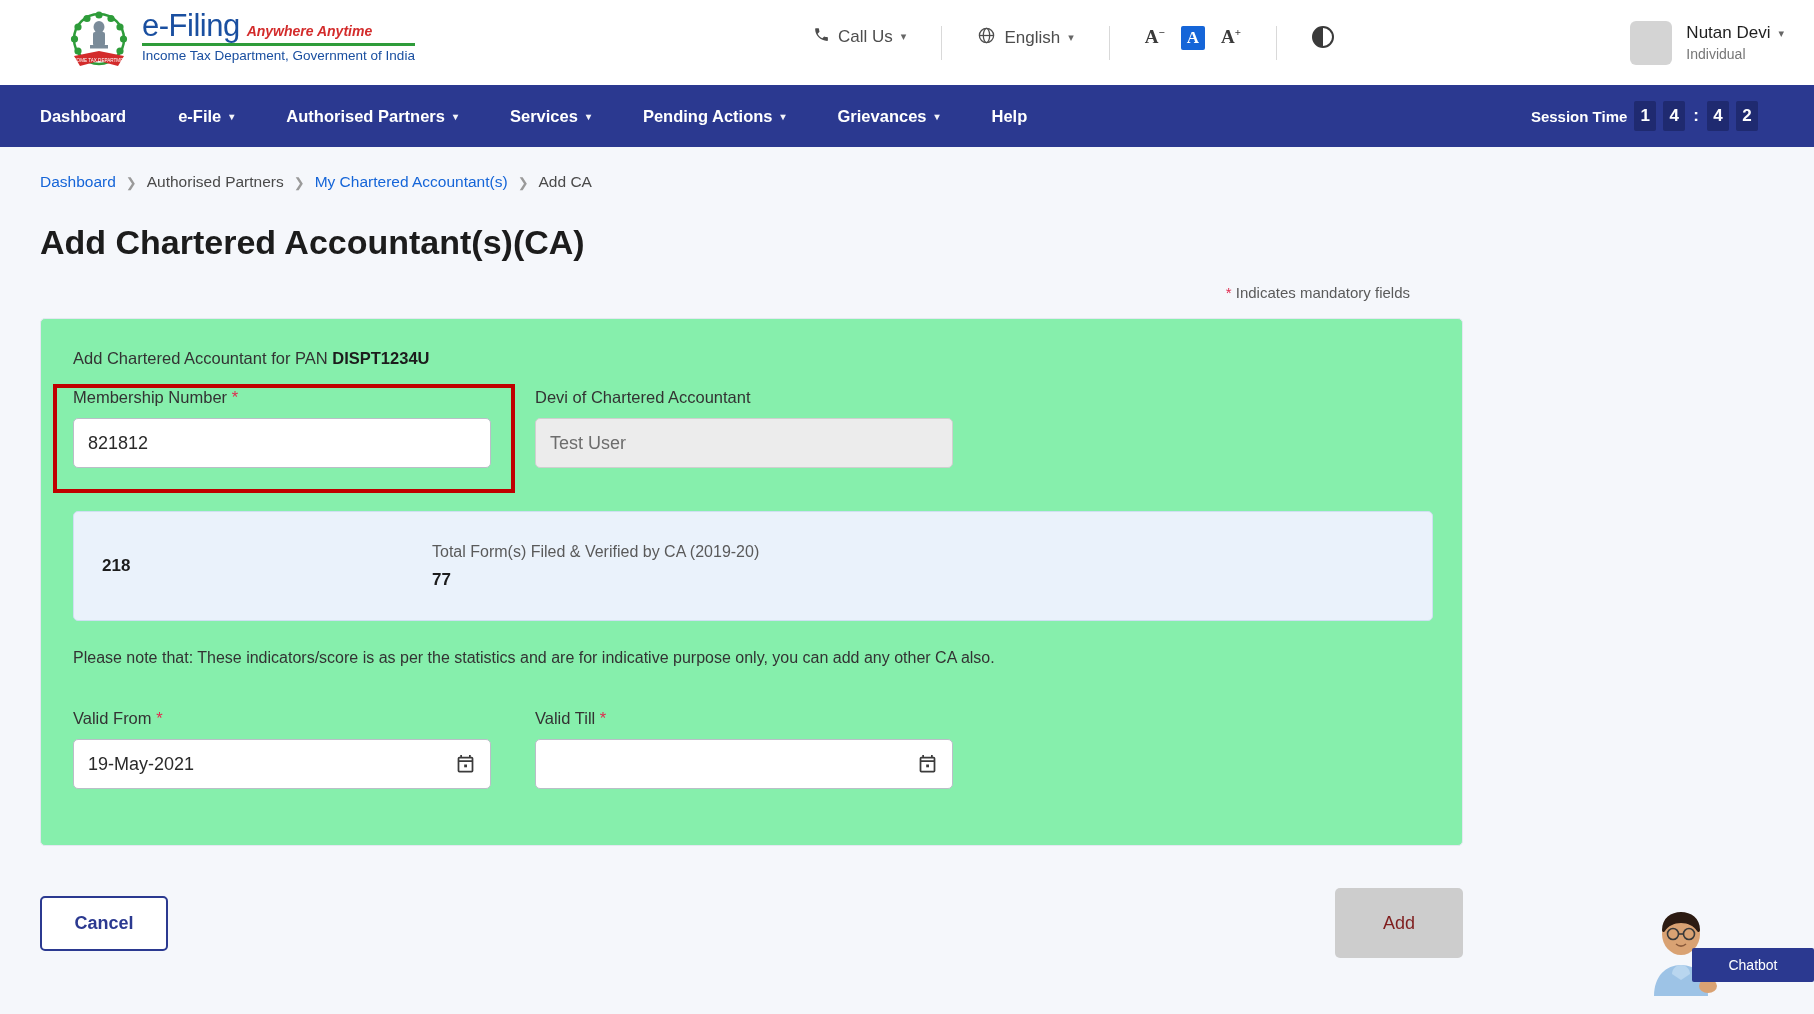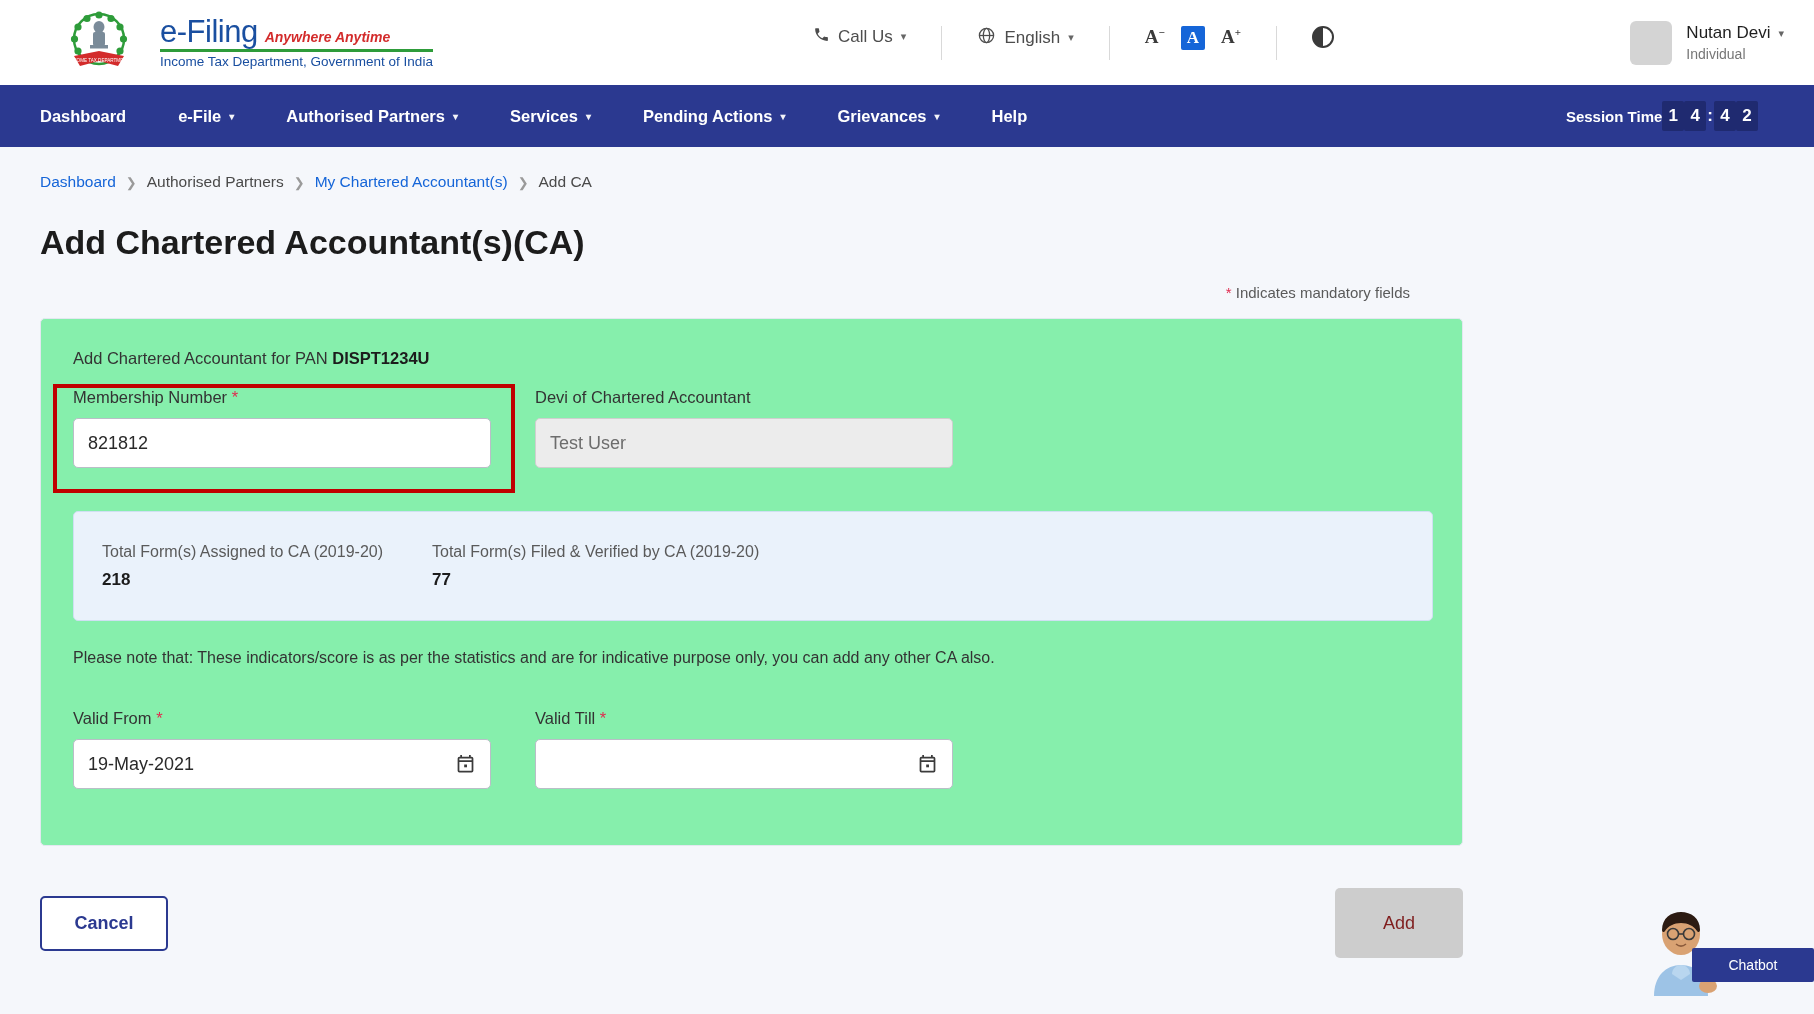--- a/index.html
+++ b/index.html
@@ -15,21 +15,21 @@
 
   
   .topbar {
     height: 85px;
     background: #ffffff;
     display: flex;
     align-items: center;
     padding: 0 28px;
     position: relative;
   }
-  .brand { display: flex; align-items: center; gap: 28px; margin-left: 38px; }
+  .brand { display: flex; align-items: flex-start; gap: 10px; margin-left: 38px; }
   .emblem {
     width: 66px; height: 66px;
     position: relative;
     flex: none;
   }
   .brand-text { line-height: 1; }
   .brand-line1 { display: flex; align-items: baseline; gap: 7px; }
   .efiling {
     font-size: 31px; color: #1a4fa0; font-weight: 400;
     letter-spacing: -0.5px;
@@ -90,21 +90,21 @@
     position: relative;
   }
   .nav-item {
     color: #ffffff; font-size: 16.5px; font-weight: bold;
     padding: 0 26px; display: flex; align-items: center; gap: 8px;
     cursor: pointer; white-space: nowrap;
   }
   .nav-item:first-child { padding-left: 6px; }
   .nav-caret { font-size: 10px; opacity: .95; }
   .session {
-    margin-left: auto; display: flex; align-items: center; 
+    margin-left: auto; display: flex; align-items: center; gap: 7px;
     padding-right: 22px;
   }
   .session-label { color: #fff; font-size: 15px; font-weight: bold; }
   .digit {
     background: #1f2a70; color: #fff; font-size: 17px; font-weight: bold;
     width: 22px; height: 30px; display: flex; align-items: center; justify-content: center;
     border-radius: 2px;
   }
   .colon { color: #fff; font-size: 17px; font-weight: bold; padding: 0 1px; }
 
@@ -384,21 +384,20 @@
     <div class="field">
       <div class="field-label">Devi of Chartered Accountant</div>
       <div class="input readonly">Test User</div>
     </div>
   </div>
 
   <div class="highlight-box"></div>
 
   <div class="info-strip">
     <div class="info-cell">
-      <div class="info-label">Total Form(s) Assigned to CA (2019-20)</div>
       <div class="info-value">218</div>
     </div>
     <div class="info-cell">
       <div class="info-label">Total Form(s) Filed &amp; Verified by CA (2019-20)</div>
       <div class="info-value">77</div>
     </div>
   </div>
 
   <div class="note">Please note that: These indicators/score is as per the statistics and are for indicative purpose only, you can add any other CA also.</div>
 

